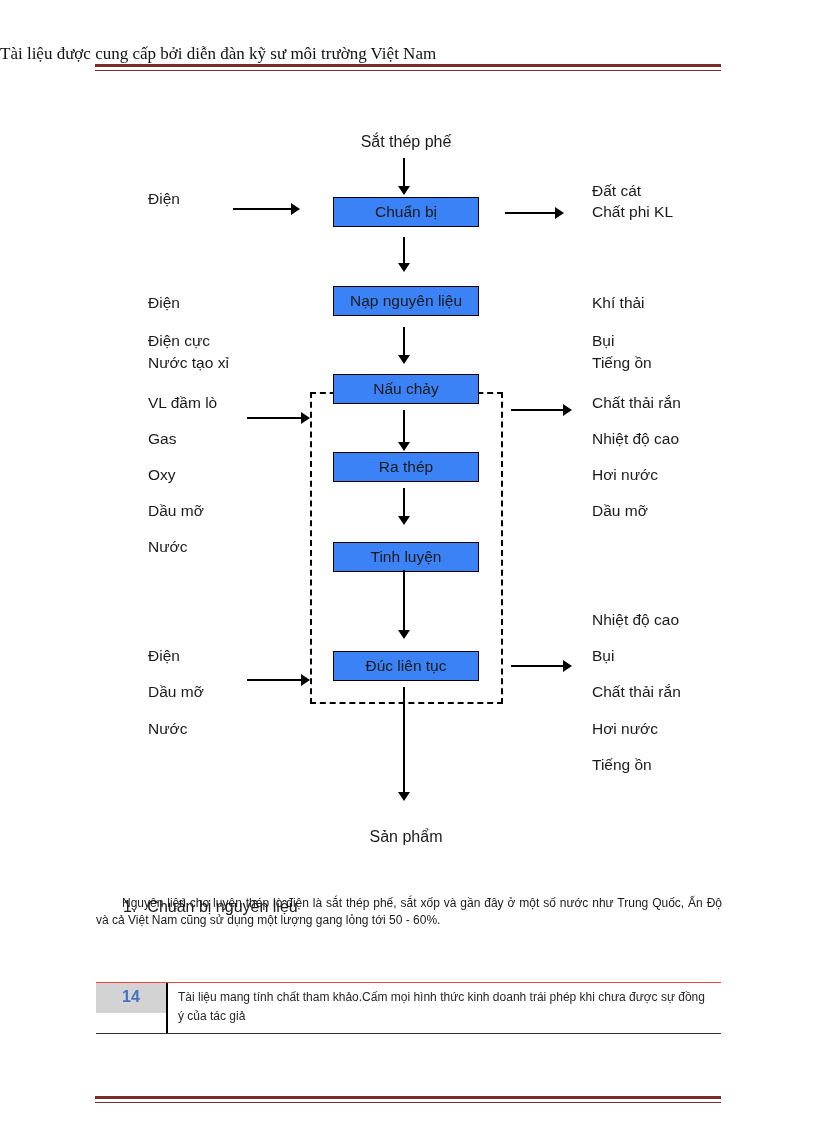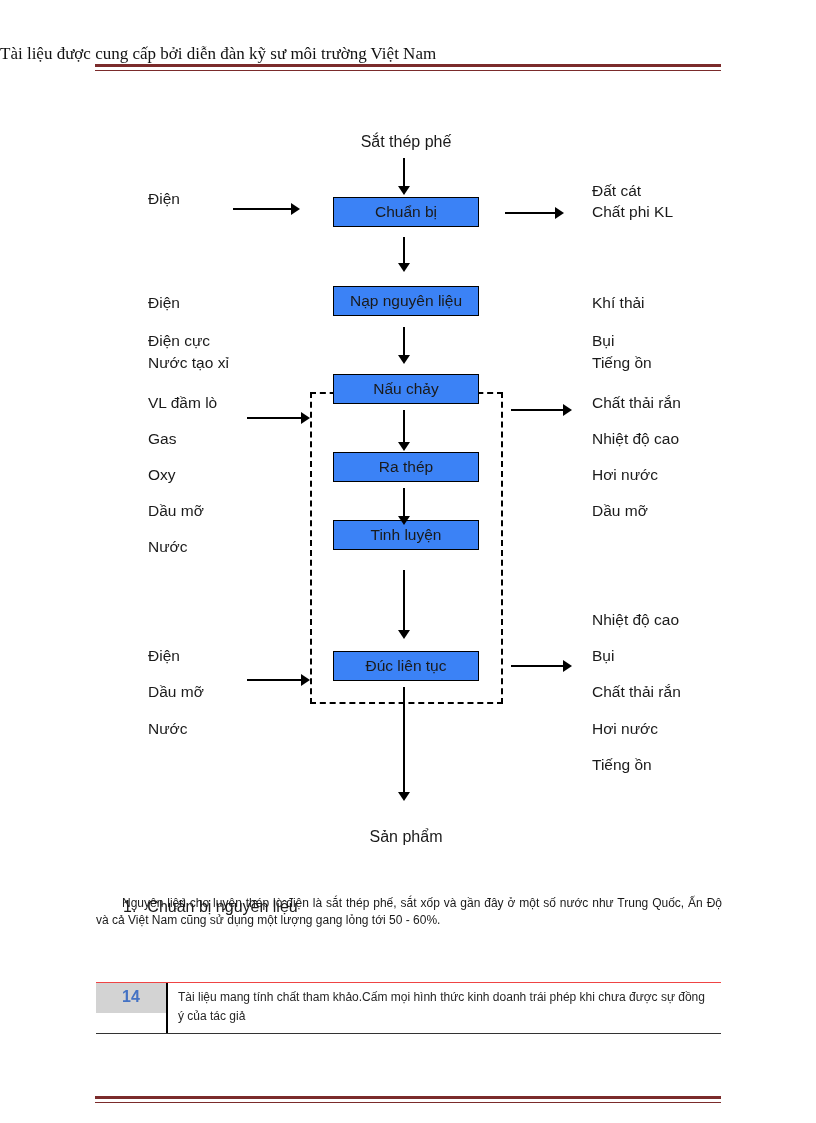--- a/index.html
+++ b/index.html
@@ -60,21 +60,21 @@
 
 
   <div class="center-label" style="top:133px">Sắt thép phế</div>
 
   <div class="dashed" style="left:310px;top:392px;width:193px;height:312px"></div>
 
   <div class="fbox" style="left:333px;top:197px">Chuẩn bị</div>
   <div class="fbox" style="left:333px;top:286px">Nạp nguyên liệu</div>
   <div class="fbox" style="left:333px;top:374px">Nấu chảy</div>
   <div class="fbox" style="left:333px;top:452px">Ra thép</div>
-  <div class="fbox" style="left:333px;top:520px">Tinh luyện</div>
+  <div class="fbox" style="left:333px;top:542px">Tinh luyện</div>
   <div class="fbox" style="left:333px;top:651px">Đúc liên tục</div>
 
   <div class="arrow-down" style="left:403px;top:158px;height:28px"></div>
   <div class="arrow-down" style="left:403px;top:237px;height:26px"></div>
   <div class="arrow-down" style="left:403px;top:327px;height:28px"></div>
   <div class="arrow-down" style="left:403px;top:410px;height:32px"></div>
   <div class="arrow-down" style="left:403px;top:488px;height:28px"></div>
   <div class="arrow-down" style="left:403px;top:570px;height:60px"></div>
   <div class="arrow-down" style="left:403px;top:687px;height:105px"></div>
 

